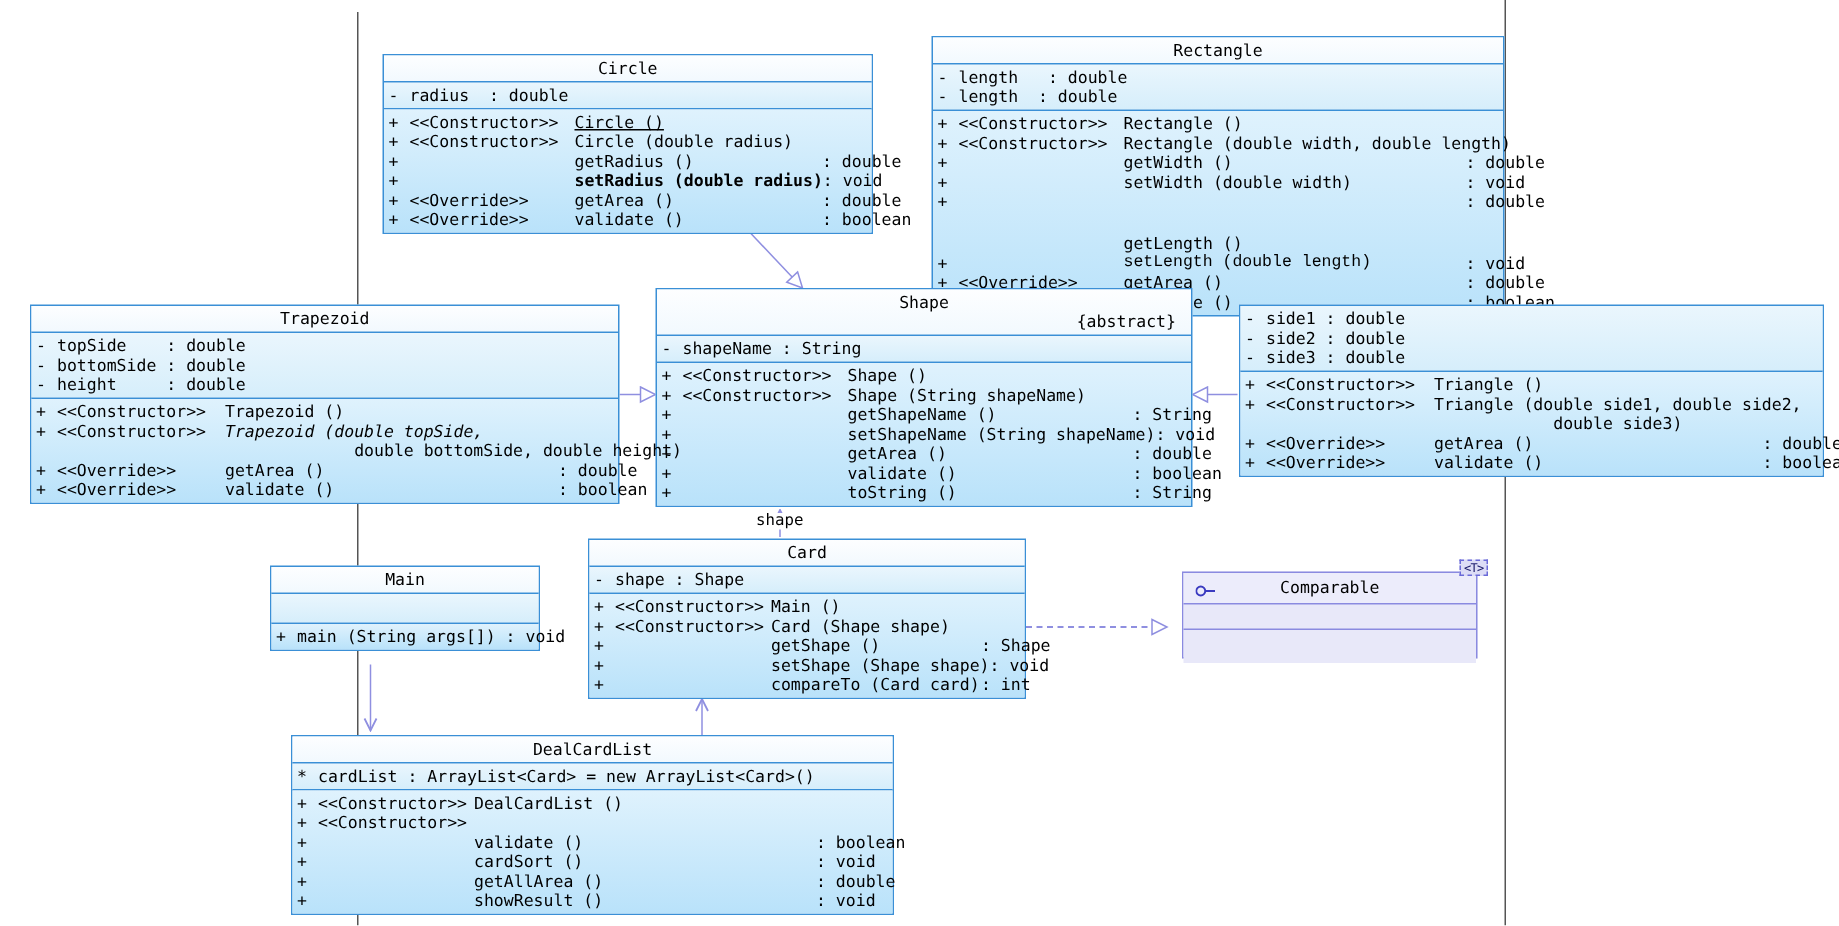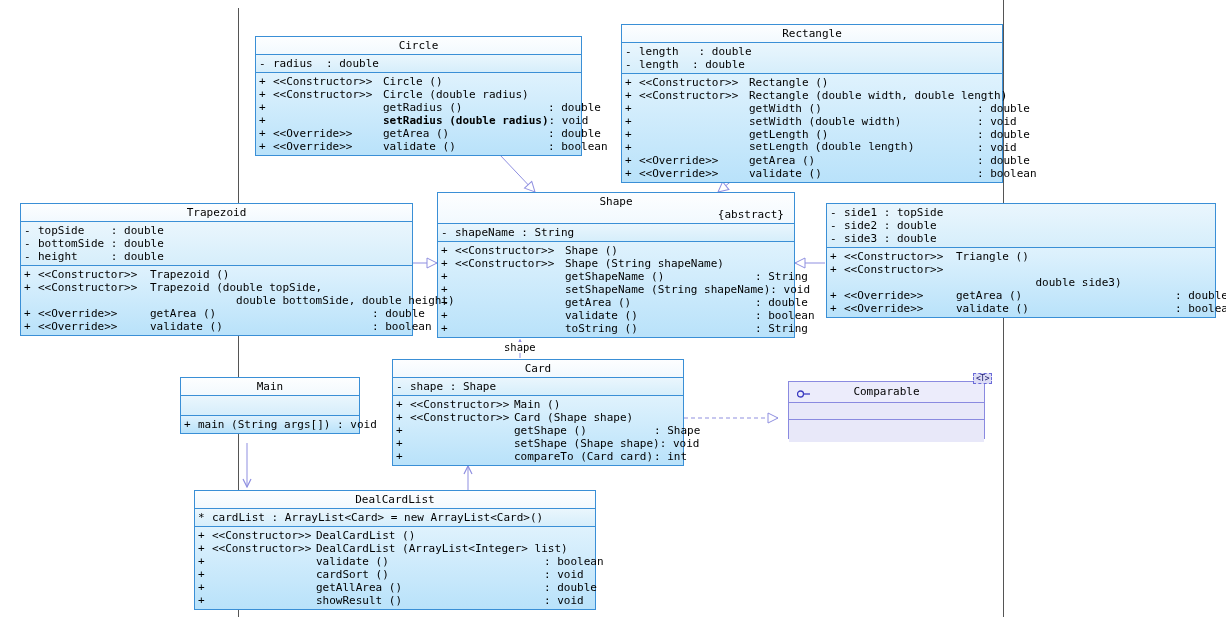--- a/index.html
+++ b/index.html
@@ -134,21 +134,21 @@
   </svg>
 
   <div class="cls" style="left:255px;top:36px;width:327px;">
     <div class="title">
       <span>Circle</span>
     </div>
     <div class="attrs">
         <div class="row"><span class="vis">-</span><span class="sig">radius  : double</span></div>
       </div>
     <div class="ops">
-        <div class="row"><span class="vis">+</span><span class="ster" style="width: 110px; flex: 0 0 110px;">&lt;&lt;Constructor&gt;&gt;</span><span class="sig" style="flex: 0 0 165px;">Circle ()</span><span class="typ"></span></div>
+        <div class="row"><span class="vis">+</span><span class="ster" style="width: 110px; flex: 0 0 110px;">&lt;&lt;Constructor&gt;&gt;</span><span class="sig" style="flex: 0 0 165px; text-decoration: underline;">Circle ()</span><span class="typ"></span></div>
         <div class="row"><span class="vis">+</span><span class="ster" style="width: 110px; flex: 0 0 110px;">&lt;&lt;Constructor&gt;&gt;</span><span class="sig" style="flex: 0 0 165px;">Circle (double radius)</span><span class="typ"></span></div>
         <div class="row"><span class="vis">+</span><span class="ster" style="width: 110px; flex: 0 0 110px;"></span><span class="sig" style="flex: 0 0 165px;">getRadius ()</span><span class="typ">: double</span></div>
         <div class="row"><span class="vis">+</span><span class="ster" style="width: 110px; flex: 0 0 110px;"></span><span class="sig" style="flex: 0 0 165px; font-weight: bold;">setRadius (double radius)</span><span class="typ">: void</span></div>
         <div class="row"><span class="vis">+</span><span class="ster" style="width: 110px; flex: 0 0 110px;">&lt;&lt;Override&gt;&gt;</span><span class="sig" style="flex: 0 0 165px;">getArea ()</span><span class="typ">: double</span></div>
         <div class="row"><span class="vis">+</span><span class="ster" style="width: 110px; flex: 0 0 110px;">&lt;&lt;Override&gt;&gt;</span><span class="sig" style="flex: 0 0 165px;">validate ()</span><span class="typ">: boolean</span></div>
       </div>
   </div>
 
   <div class="cls" style="left:621px;top:24px;width:382px;">
     <div class="title">
@@ -156,21 +156,21 @@
     </div>
     <div class="attrs">
         <div class="row"><span class="vis">-</span><span class="sig">length   : double</span></div>
         <div class="row"><span class="vis">-</span><span class="sig">length  : double</span></div>
       </div>
     <div class="ops">
         <div class="row"><span class="vis">+</span><span class="ster" style="width: 110px; flex: 0 0 110px;">&lt;&lt;Constructor&gt;&gt;</span><span class="sig" style="flex: 0 0 228px;">Rectangle ()</span><span class="typ"></span></div>
         <div class="row"><span class="vis">+</span><span class="ster" style="width: 110px; flex: 0 0 110px;">&lt;&lt;Constructor&gt;&gt;</span><span class="sig" style="flex: 0 0 228px;">Rectangle (double width, double length)</span><span class="typ"></span></div>
         <div class="row"><span class="vis">+</span><span class="ster" style="width: 110px; flex: 0 0 110px;"></span><span class="sig" style="flex: 0 0 228px;">getWidth ()</span><span class="typ">: double</span></div>
         <div class="row"><span class="vis">+</span><span class="ster" style="width: 110px; flex: 0 0 110px;"></span><span class="sig" style="flex: 0 0 228px;">setWidth (double width)</span><span class="typ">: void</span></div>
-        <div class="row"><span class="vis">+</span><span class="ster" style="width: 110px; flex: 0 0 110px;"></span><span class="sig" style="flex: 0 0 228px;">getLength ()</span><span class="typ">: double</span></div>
+        <div class="row"><span class="vis">+</span><span class="ster" style="width: 110px; flex: 0 0 110px;"></span><span class="sig" style="flex: 0 0 228px; margin-top: 28px;">getLength ()</span><span class="typ">: double</span></div>
         <div class="row"><span class="vis">+</span><span class="ster" style="width: 110px; flex: 0 0 110px;"></span><span class="sig" style="flex: 0 0 228px; font-family: Liberation Mono, monospace;">setLength (double length)</span><span class="typ">: void</span></div>
         <div class="row"><span class="vis">+</span><span class="ster" style="width: 110px; flex: 0 0 110px;">&lt;&lt;Override&gt;&gt;</span><span class="sig" style="flex: 0 0 228px;">getArea ()</span><span class="typ">: double</span></div>
         <div class="row"><span class="vis">+</span><span class="ster" style="width: 110px; flex: 0 0 110px;">&lt;&lt;Override&gt;&gt;</span><span class="sig" style="flex: 0 0 228px;">validate ()</span><span class="typ">: boolean</span></div>
       </div>
   </div>
 
   <div class="cls" style="left:437px;top:192px;width:358px;">
     <div class="title">
       <span>Shape</span>
       <span class="abstract-tag">{abstract}</span>
@@ -193,36 +193,36 @@
     <div class="title">
       <span>Trapezoid</span>
     </div>
     <div class="attrs">
         <div class="row"><span class="vis">-</span><span class="sig">topSide    : double</span></div>
         <div class="row"><span class="vis">-</span><span class="sig">bottomSide : double</span></div>
         <div class="row"><span class="vis">-</span><span class="sig">height     : double</span></div>
       </div>
     <div class="ops">
         <div class="row"><span class="vis">+</span><span class="ster" style="width: 112px; flex: 0 0 112px;">&lt;&lt;Constructor&gt;&gt;</span><span class="sig" style="flex: 0 0 222px;">Trapezoid ()</span><span class="typ"></span></div>
-        <div class="row"><span class="vis">+</span><span class="ster" style="width: 112px; flex: 0 0 112px;">&lt;&lt;Constructor&gt;&gt;</span><span class="sig" style="flex: 0 0 222px;">Trapezoid (double topSide,</span><span class="typ"></span></div>
+        <div class="row"><span class="vis">+</span><span class="ster" style="width: 112px; flex: 0 0 112px;">&lt;&lt;Constructor&gt;&gt;</span><span class="sig" style="flex: 0 0 222px; font-style: italic;">Trapezoid (double topSide,</span><span class="typ"></span></div>
         <div class="row"><span class="vis"></span><span class="ster" style="width: 112px; flex: 0 0 112px;"></span><span class="sig" style="flex: 0 0 222px;">             double bottomSide, double height)</span><span class="typ"></span></div>
         <div class="row"><span class="vis">+</span><span class="ster" style="width: 112px; flex: 0 0 112px;">&lt;&lt;Override&gt;&gt;</span><span class="sig" style="flex: 0 0 222px;">getArea ()</span><span class="typ">: double</span></div>
         <div class="row"><span class="vis">+</span><span class="ster" style="width: 112px; flex: 0 0 112px;">&lt;&lt;Override&gt;&gt;</span><span class="sig" style="flex: 0 0 222px;">validate ()</span><span class="typ">: boolean</span></div>
       </div>
   </div>
 
   <div class="cls" style="left:826px;top:203px;width:390px;">
     <div class="attrs">
-        <div class="row"><span class="vis">-</span><span class="sig">side1 : topSide</span></div>
+        <div class="row"><span class="vis">-</span><span class="sig">side1 : double</span></div>
         <div class="row"><span class="vis">-</span><span class="sig">side2 : double</span></div>
         <div class="row"><span class="vis">-</span><span class="sig">side3 : double</span></div>
       </div>
     <div class="ops">
         <div class="row"><span class="vis">+</span><span class="ster" style="width: 112px; flex: 0 0 112px;">&lt;&lt;Constructor&gt;&gt;</span><span class="sig" style="flex: 0 0 219px;">Triangle ()</span><span class="typ"></span></div>
-        <div class="row"><span class="vis">+</span><span class="ster" style="width: 112px; flex: 0 0 112px;">&lt;&lt;Constructor&gt;&gt;</span><span class="typ"></span></div>
+        <div class="row"><span class="vis">+</span><span class="ster" style="width: 112px; flex: 0 0 112px;">&lt;&lt;Constructor&gt;&gt;</span><span class="sig" style="flex: 0 0 219px;">Triangle (double side1, double side2,</span><span class="typ"></span></div>
         <div class="row"><span class="vis"></span><span class="ster" style="width: 112px; flex: 0 0 112px;"></span><span class="sig" style="flex: 0 0 219px;">            double side3)</span><span class="typ"></span></div>
         <div class="row"><span class="vis">+</span><span class="ster" style="width: 112px; flex: 0 0 112px;">&lt;&lt;Override&gt;&gt;</span><span class="sig" style="flex: 0 0 219px;">getArea ()</span><span class="typ">: double</span></div>
         <div class="row"><span class="vis">+</span><span class="ster" style="width: 112px; flex: 0 0 112px;">&lt;&lt;Override&gt;&gt;</span><span class="sig" style="flex: 0 0 219px;">validate ()</span><span class="typ">: boolean</span></div>
       </div>
   </div>
 
   <div class="edgelabel" style="left:503px;top:342px;">shape</div>
 
   <div class="cls" style="left:392px;top:359px;width:292px;">
     <div class="title">
@@ -252,21 +252,21 @@
 
   <div class="cls" style="left:194px;top:490px;width:402px;">
     <div class="title">
       <span>DealCardList</span>
     </div>
     <div class="attrs">
         <div class="row"><span class="vis">*</span><span class="sig">cardList : ArrayList&lt;Card&gt; = new ArrayList&lt;Card&gt;()</span></div>
       </div>
     <div class="ops">
         <div class="row"><span class="vis">+</span><span class="ster" style="width: 104px; flex: 0 0 104px;">&lt;&lt;Constructor&gt;&gt;</span><span class="sig" style="flex: 0 0 228px;">DealCardList ()</span><span class="typ"></span></div>
-        <div class="row"><span class="vis">+</span><span class="ster" style="width: 104px; flex: 0 0 104px;">&lt;&lt;Constructor&gt;&gt;</span><span class="sig" style="flex: 0 0 228px;">DealCardList (ArrayList&lt;Integer&gt; list)</span><span class="typ"></span></div>
+        <div class="row"><span class="vis">+</span><span class="ster" style="width: 104px; flex: 0 0 104px;">&lt;&lt;Constructor&gt;&gt;</span><span class="typ"></span></div>
         <div class="row"><span class="vis">+</span><span class="ster" style="width: 104px; flex: 0 0 104px;"></span><span class="sig" style="flex: 0 0 228px;">validate ()</span><span class="typ">: boolean</span></div>
         <div class="row"><span class="vis">+</span><span class="ster" style="width: 104px; flex: 0 0 104px;"></span><span class="sig" style="flex: 0 0 228px;">cardSort ()</span><span class="typ">: void</span></div>
         <div class="row"><span class="vis">+</span><span class="ster" style="width: 104px; flex: 0 0 104px;"></span><span class="sig" style="flex: 0 0 228px;">getAllArea ()</span><span class="typ">: double</span></div>
         <div class="row"><span class="vis">+</span><span class="ster" style="width: 104px; flex: 0 0 104px;"></span><span class="sig" style="flex: 0 0 228px;">showResult ()</span><span class="typ">: void</span></div>
       </div>
   </div>
 
   <div class="iface" style="left:788px;top:381px;width:197px;height:58px;">
     <div class="ititle">
       <span class="lolli">

